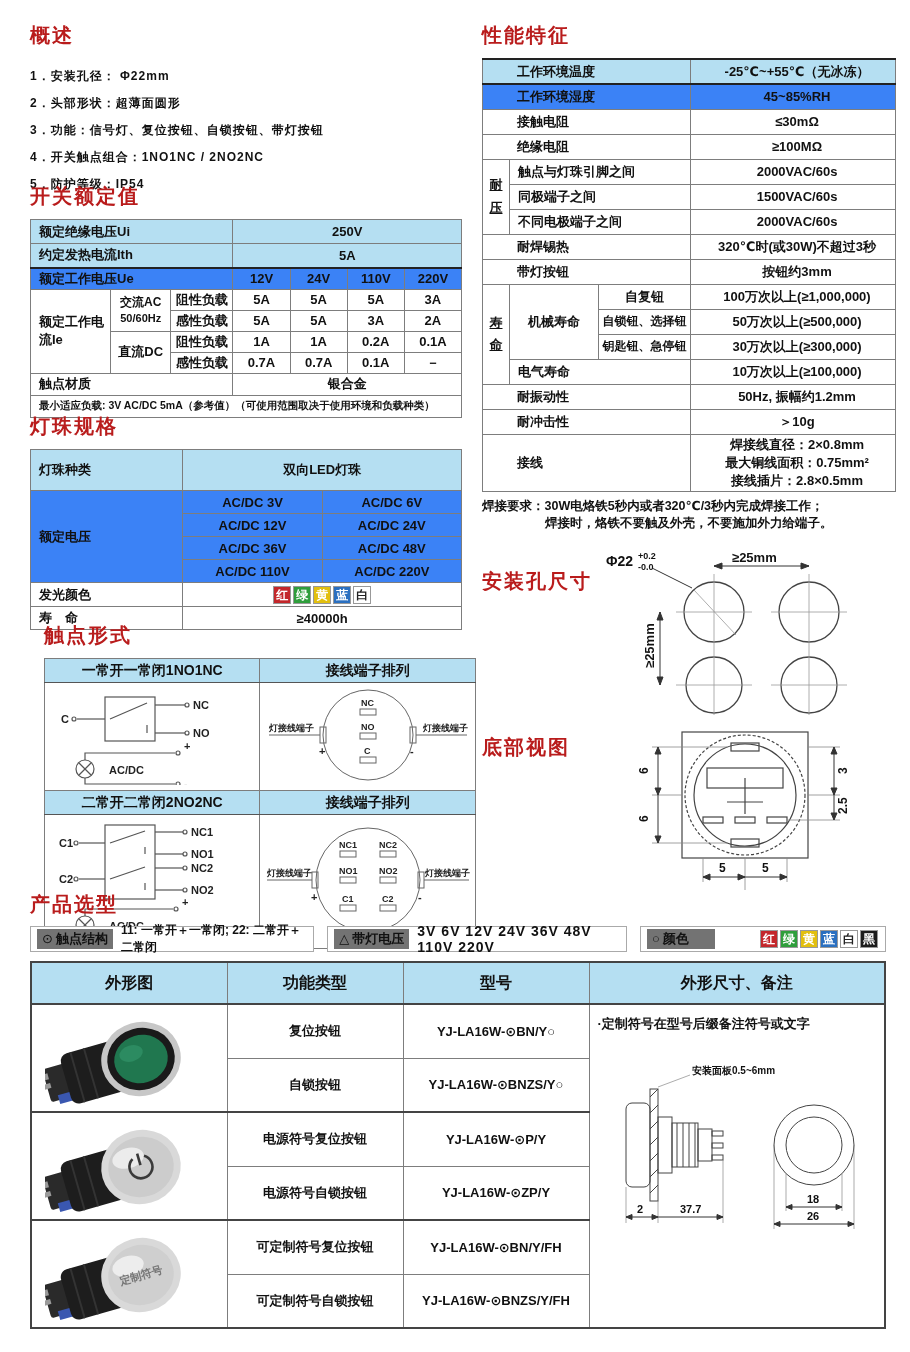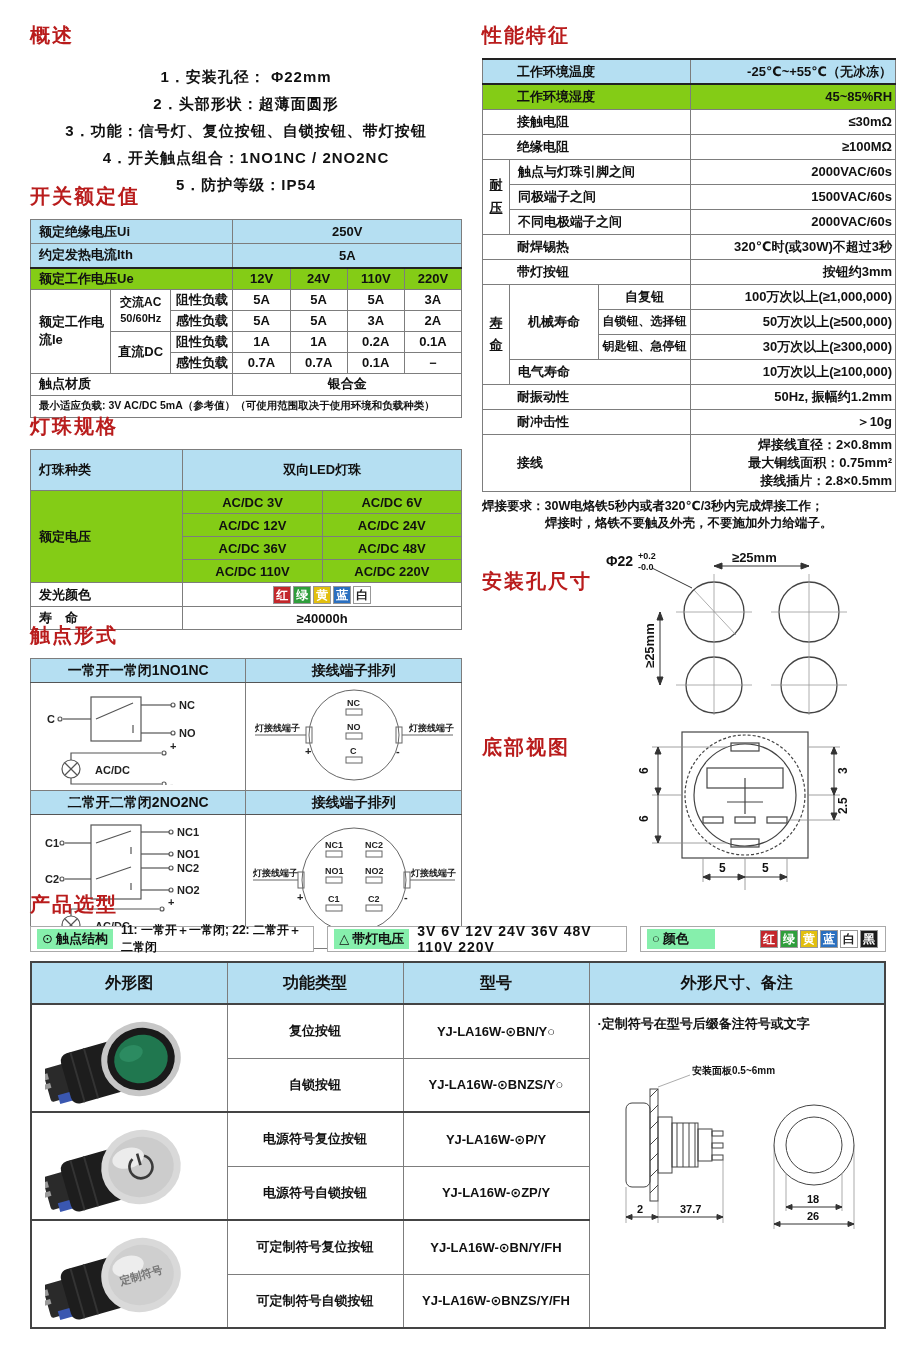--- a/index.html
+++ b/index.html
@@ -5,35 +5,35 @@
   * { margin:0; padding:0; box-sizing:border-box; }
   body { background:#fff; font-family:"Liberation Sans","DejaVu Sans",sans-serif; color:#111; }
   .page { position:relative; width:910px; height:1352px; background:#fff; overflow:hidden; }
 
   .sec-title { font-size:20px; font-weight:bold; letter-spacing:2px; color:#b91c1c; }
 
   
   table.spec { border-collapse:collapse; table-layout:fixed; }
   table.spec td { border:1px solid #7d7d7d; font-size:13px; font-weight:bold; text-align:center; padding:1px 3px; overflow:hidden; }
   .blue { background:#b5dff2; }
-  .gray { background:#84cc16; }
+  .gray { background:#3b82f6; }
   .tl { text-align:left !important; padding-left:8px !important; }
   .small-note { font-size:10.5px !important; letter-spacing:0; }
 
   
   .overview-list { margin-top:14px; }
-  .overview-list div { font-size:15px; font-weight:bold; line-height:27px; letter-spacing:1px;text-align:center; }
+  .overview-list div { font-size:12px; font-weight:bold; line-height:27px; letter-spacing:1px; }
 
   
   .col-left  { position:absolute; left:30px;  top:22px; width:432px; }
   .col-right { position:absolute; left:482px; top:22px; width:413px; }
 
   .ratings-sec { position:absolute; left:30px; top:183px; width:432px; }
   .led-sec     { position:absolute; left:30px; top:413px; width:432px; }
-  .contact-sec { position:absolute; left:30px; top:622px; width:376px; }
+  .contact-sec { position:absolute; left:44px; top:622px; width:376px; }
   .mount-sec   { position:absolute; left:482px; top:550px; width:413px; }
   .bview-sec   { position:absolute; left:482px; top:722px; width:413px; }
   .select-sec  { position:absolute; left:30px; top:891px; width:856px; }
 
   table.spec { margin-top:9px; }
 
   
   .ratings col.c1{width:80px;} .ratings col.c2{width:60px;} .ratings col.c3{width:62px;}
   .ratings col.cv{width:57px;}
   .ratings td { height:21px; }
@@ -46,30 +46,30 @@
 
   
   .cont col{width:215px;}
   .cont td.hd { height:24px; font-size:14px; border-bottom:1px solid #555; }
   .cont td.dg { height:104px; padding:2px; background:#fff; }
   svg text { font-family:"Liberation Sans","DejaVu Sans",sans-serif; }
 
   
   .perf col.g{width:27px;} .perf col.s{width:89px;} .perf col.l{width:92px;} .perf col.v{width:205px;}
   .perf td { height:25px; }
-  .perf td.val { text-align:right; padding-left:11px; }
+  .perf td.val { text-align:center; padding-left:11px; }
   .perf .vgroup { word-break:break-all; line-height:1.7; padding:4px 5px;text-decoration:underline; }
   .perf tr.first td { border-top:2px solid #222; border-bottom:2px solid #222; }
   .solder-note { margin-top:6px; font-size:12.5px; font-weight:bold; line-height:17px; }
   .solder-note .l2 { padding-left:63px; }
 
   
   .sel-bar { display:flex; gap:13px; margin-top:8px; }
   .sel-box { border:1px solid #aaa; background:#fff; display:flex; align-items:center; height:26px; padding:0 6px; font-size:12.5px; font-weight:bold; }
-  .sel-chip { background:#86efac; padding:1px 5px; margin-right:8px; font-size:13px; white-space:nowrap; }
+  .sel-chip { background:#737373; padding:1px 5px; margin-right:8px; font-size:13px; white-space:nowrap; }
   .sel-chip .ic { font-weight:normal; margin-right:3px; }
   .prod col.c1{width:196px;} .prod col.c2{width:176px;} .prod col.c3{width:186px;} .prod col.c4{width:296px;}
   .prod td { height:54px; font-size:14px; }
   .prod td.hd { height:42px; font-size:16px; border-bottom:2px solid #444; }
   .prod td.img { background:#fff; }
   .prod td.grp { border-bottom:2px solid #444; }
   .prod td.remark { vertical-align:top; text-align:left; padding:10px 8px; }
   .prod .note { font-size:13px; font-weight:bold; }
   table.prod { border:2px solid #444; }
 </style>

